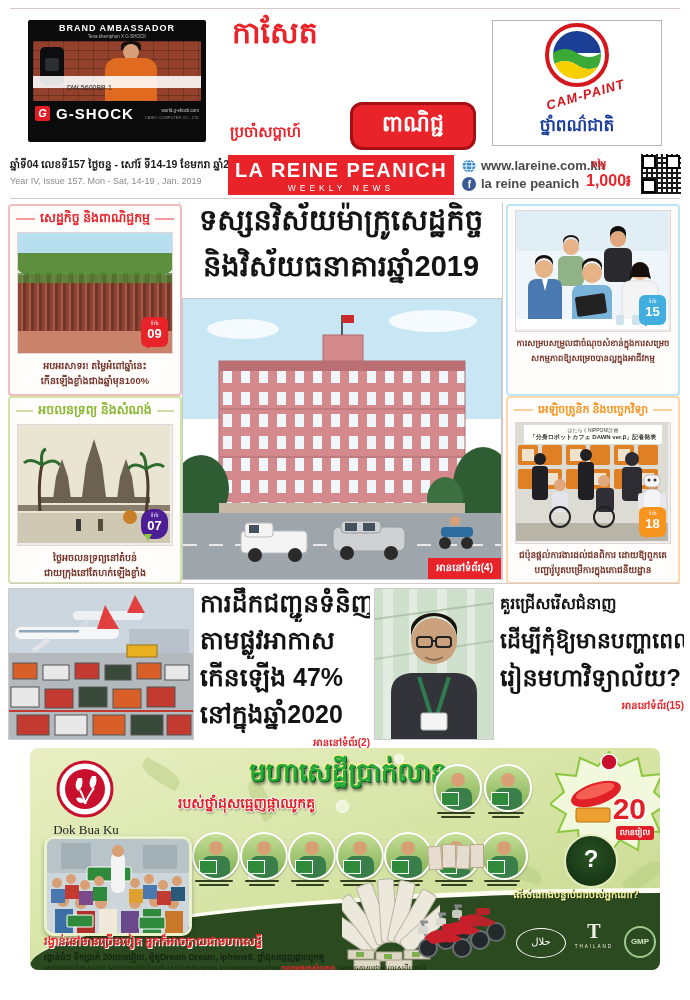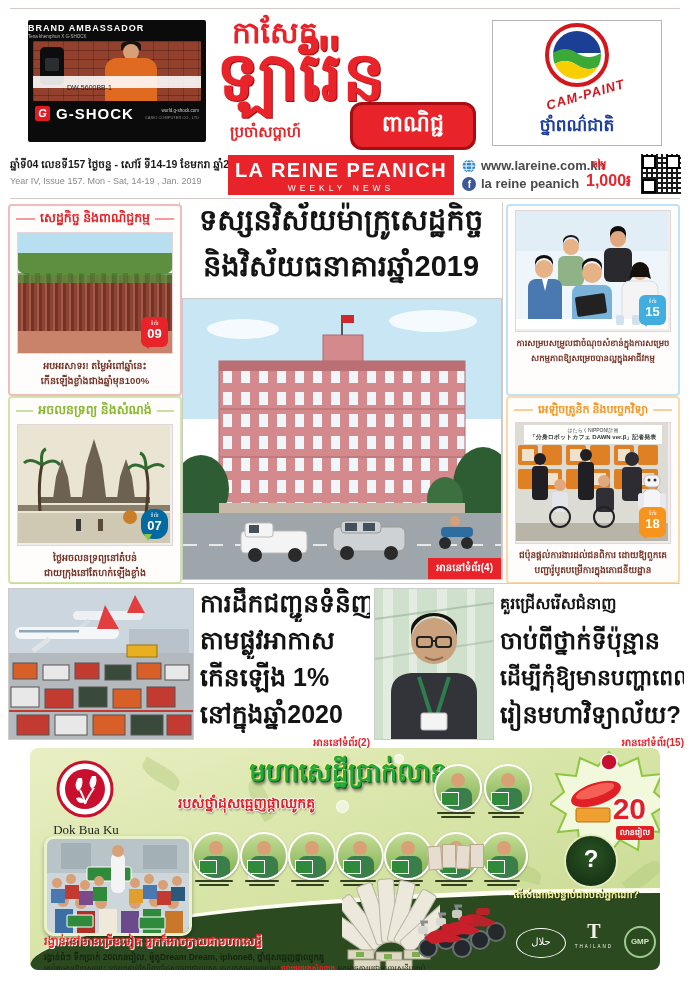--- a/index.html
+++ b/index.html
@@ -3,21 +3,21 @@
 <meta charset="utf-8">
 <style>
   html,body{margin:0;padding:0;background:#f2f2f2;}
   #page{position:relative;width:690px;height:1000px;background:#fff;margin:0 auto;
         font-family:"Liberation Sans",sans-serif;overflow:hidden;}
   .abs{position:absolute;}
   .nw{white-space:nowrap;}
   .hair{position:absolute;background:#d8c9c9;}
   
   .gshock{position:absolute;left:28px;top:20px;width:178px;height:122px;background:#0b0b0b;color:#fff;border-radius:2px;}
-  .ga-top{padding-top:3px;}
+  .ga-top{text-align:center;padding-top:3px;}
   .ga-title{font-size:9px;font-weight:bold;letter-spacing:1px;}
   .ga-sub{font-size:4.5px;color:#bbb;margin-top:1px;}
   .ga-photo{position:relative;margin:2px 5px 0;height:60px;overflow:hidden;border-radius:1px;
      background-color:#93412c;
      background-image:linear-gradient(rgba(0,0,0,.25) 1px,transparent 1px),linear-gradient(90deg,rgba(0,0,0,.2) 1px,transparent 1px);
      background-size:100% 9px,15px 9px;}
   .watch{position:absolute;left:7px;top:6px;width:24px;height:38px;background:#0d0d0f;border-radius:5px;}
   .watch::after{content:"";position:absolute;left:5px;top:11px;width:14px;height:13px;background:#2a2d31;border-radius:2px;}
   .person-head{position:absolute;right:62px;top:3px;width:16px;height:16px;border-radius:50%;background:#d8a078;}
   .person-hair{position:absolute;right:60px;top:0px;width:20px;height:9px;border-radius:50% 50% 0 0;background:#17110c;}
@@ -58,21 +58,21 @@
   .sbox{position:absolute;width:170px;background:#fffdfc;border-radius:4px;}
   .sec-head{display:flex;align-items:center;gap:5px;margin:4px 6px 0;font-weight:bold;font-size:12.5px;white-space:nowrap;overflow:hidden;}
   .sec-head::before,.sec-head::after{content:"";flex:1;height:2px;background:currentColor;opacity:.45;min-width:6px;}
   .ph{position:relative;margin:4px 7px 0;height:120px;overflow:hidden;border:1px solid #e4d6d6;background:#eee;}
   .cap{margin-top:4px;text-align:center;font-size:9.5px;line-height:15px;font-weight:bold;color:#733326;white-space:nowrap;overflow:hidden;}
   .badge{position:absolute;right:4px;bottom:6px;width:27px;height:30px;border-radius:6px;color:#fff;text-align:center;}
   .badge::after{content:"";position:absolute;left:3px;bottom:-6px;border:4px solid transparent;border-top-width:7px;}
   .badge .b-word{display:block;font-size:5px;margin-top:3px;line-height:6px;}
   .badge .b-num{display:block;font-size:13px;font-weight:bold;line-height:15px;}
   .bg-red{background:#e8232a;} .bg-red::after{border-top-color:#e8232a;}
-  .bg-green{background:#0369a1;border-radius:12px;} .bg-green::after{border-top-color:#8dc63f;}
+  .bg-green{background:#4c1d95;border-radius:12px;} .bg-green::after{border-top-color:#8dc63f;}
   .bg-blue{background:#42aee0;} .bg-blue::after{border-top-color:#42aee0;}
   .bg-orange{background:#f7941d;} .bg-orange::after{border-top-color:#f7941d;}
   
   .mainline{position:absolute;left:184px;width:314px;font-size:29px;font-weight:bold;color:#141414;text-align:center;
             white-space:nowrap;overflow:hidden;}
   .mainphoto{position:absolute;left:182px;top:298px;width:318px;height:280px;border:1px solid #c9c9c9;overflow:hidden;}
   .readtag{position:absolute;right:0;bottom:0;background:#e8232a;color:#fff;font-size:10px;font-weight:bold;padding:3px 8px;}
   
   .midphoto{position:absolute;overflow:hidden;border:1px solid #ccc;}
   .midline{font-size:25px;font-weight:bold;color:#141414;line-height:37px;white-space:nowrap;overflow:hidden;}
@@ -146,21 +146,20 @@
       <div class="glogo">G</div>
       <div class="gshock-name">G-SHOCK</div>
       <div class="ga-right">
         <div class="ga-web">world.g-shock.com</div>
         <div class="ga-co">CASIO COMPUTER CO., LTD</div>
       </div>
     </div>
   </div>
 
   <div class="kicker nw">កាសែត</div>
-  <div class="mast-title nw">ឡារ៉ែន</div>
   <div class="mast-weekly nw">ប្រចាំសប្តាហ៍</div>
   <div class="mast-badge nw">ពាណិជ្ជ</div>
 
   <div class="campaint">
     <svg class="abs" style="left:52px;top:2px;" width="64" height="64" viewBox="0 0 64 64">
       <circle cx="32" cy="32" r="30" fill="#fff" stroke="#d4161d" stroke-width="4"></circle>
       <clipPath id="cpc">
           <circle cx="32" cy="32" r="24"></circle>
         </clipPath>
       <g clip-path="url(#cpc)">
@@ -444,21 +443,21 @@
         <rect x="84" y="126" width="32" height="20" fill="#d95f28"></rect>
           <rect x="122" y="126" width="32" height="20" fill="#3a4a3a"></rect>
         <rect x="158" y="126" width="24" height="20" fill="#c23a30"></rect>
       </g>
       <line x1="0" y1="122" x2="184" y2="122" stroke="#c23a30" stroke-width="2"></line>
     </svg>
   </div>
   <div class="abs" style="left:200px;top:585px;width:170px;">
     <div class="midline">ការដឹកជញ្ជូនទំនិញ</div>
     <div class="midline">តាមផ្លូវអាកាស</div>
-    <div class="midline">កើនឡើង 1%</div>
+    <div class="midline">កើនឡើង 47%</div>
     <div class="midline">នៅក្នុងឆ្នាំ2020</div>
     <div class="readmore">អាននៅទំព័រ(2)</div>
   </div>
 
   <div class="midphoto" style="left:374px;top:588px;width:118px;height:150px;">
     <svg width="118" height="150" viewBox="0 0 118 150" preserveAspectRatio="none">
       <rect width="118" height="150" fill="#cfe0cc"></rect>
       <g fill="#e8f0e6" opacity=".8">
         <rect x="8" y="0" width="10" height="150"></rect>
           <rect x="34" y="0" width="8" height="150"></rect>
@@ -474,21 +473,20 @@
       <rect x="61" y="48" width="15" height="10" rx="3" fill="none" stroke="#222" stroke-width="2"></rect>
       <line x1="57" y1="52" x2="61" y2="52" stroke="#222" stroke-width="2"></line>
       <path d="M50 68 q9 6 18 0" stroke="#8a6a50" stroke-width="2" fill="none"></path>
       <line x1="44" y1="88" x2="56" y2="126" stroke="#2e7d4f" stroke-width="4"></line>
       <line x1="74" y1="88" x2="62" y2="126" stroke="#2e7d4f" stroke-width="4"></line>
       <rect x="46" y="124" width="26" height="17" rx="2" fill="#f4f4f4" stroke="#bbb"></rect>
     </svg>
   </div>
   <div class="abs" style="left:500px;top:585px;width:184px;">
     <div class="midline" style="font-size:16px;">គួរជ្រើសរើសជំនាញ</div>
-    <div class="midline" style="font-size:24px;">ចាប់ពីថ្នាក់ទីប៉ុន្មាន</div>
     <div class="midline" style="font-size:22px;">ដើម្បីកុំឱ្យមានបញ្ហាពេល</div>
     <div class="midline" style="font-size:24px;">រៀនមហាវិទ្យាល័យ?</div>
     <div class="readmore">អាននៅទំព័រ(15)</div>
   </div>
 
   <div class="ad">
     <div class="leaf" style="left:110px;top:18px;transform:rotate(30deg);"></div>
     <div class="leaf" style="left:40px;top:118px;transform:rotate(-20deg);"></div>
     <div class="leaf" style="left:210px;top:44px;transform:rotate(60deg);"></div>
     <div class="leaf" style="left:470px;top:116px;transform:rotate(15deg);"></div>

